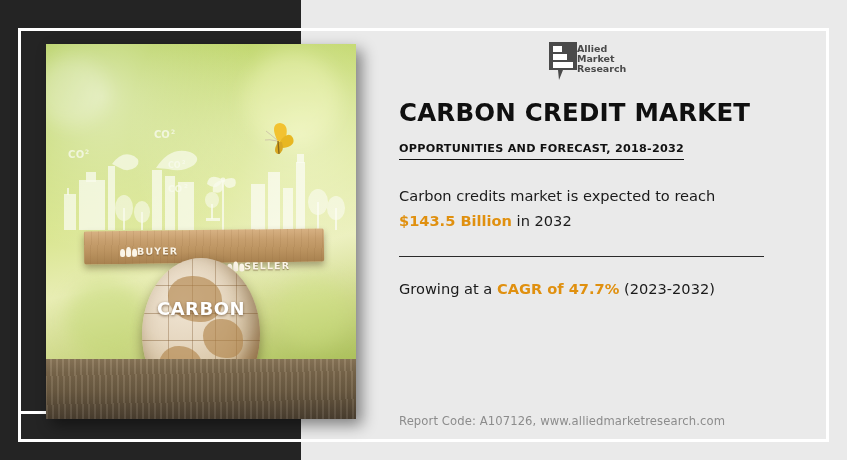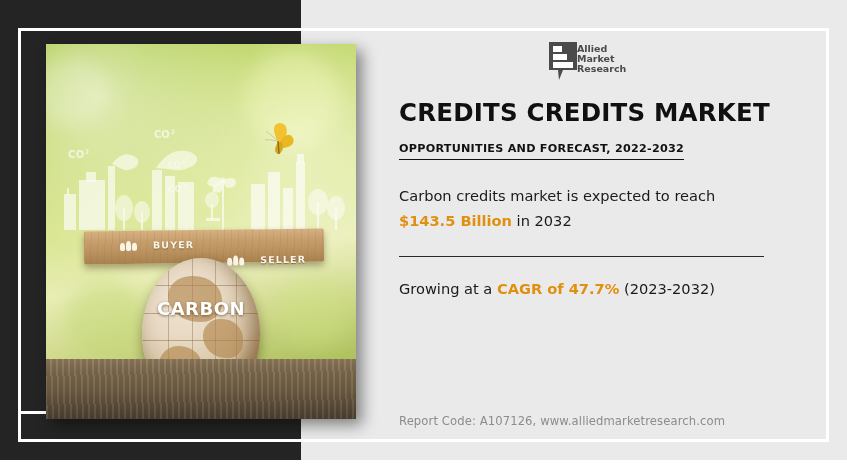--- a/index.html
+++ b/index.html
@@ -84,22 +84,22 @@
     background:linear-gradient(180deg,#d7b183 0%,#c79f6e 30%,#bb9360 62%,#a8814f 100%);
     border-radius:2px;
     box-shadow:0 4px 7px rgba(60,40,15,0.38);
     transform:rotate(-0.7deg);
   }
   .plank-grain{
     position:absolute;left:0;top:0;width:100%;height:100%;
     background:repeating-linear-gradient(92deg, rgba(140,100,55,0.13) 0px, rgba(140,100,55,0.13) 1px, rgba(0,0,0,0) 1px, rgba(0,0,0,0) 7px);
   }
   .plank-label{
-    position:absolute;top:9px;
-    display:flex;align-items:center;gap:16px;
+    position:absolute;top:15px;
+    display:flex;align-items:center;gap:0;
     color:#fbf5e8;
     font-size:9.5px;font-weight:700;letter-spacing:1.1px;
     text-shadow:0 1px 1px rgba(90,60,25,.55);
   }
   .plank-label.buyer{left:36px;}
   .plank-label.seller{left:143px;margin-top:16px;}
   .people{display:inline-block;width:17px;height:11px;position:relative;}
   .people i{position:absolute;background:#fbf5e8;border-radius:50% 50% 2px 2px;}
 
   
@@ -348,22 +348,22 @@
           <rect x="6" y="14" width="14" height="6" fill="#ffffff"></rect>
           <rect x="6" y="22" width="20" height="6" fill="#ffffff"></rect>
           <rect x="16" y="6" width="12" height="6" fill="#4a4a4a"></rect>
           <text x="30" y="12" font-family="DejaVu Sans, sans-serif" font-size="9.5" font-weight="700" fill="#4a4a4a">Allied</text>
           <text x="30" y="22" font-family="DejaVu Sans, sans-serif" font-size="9.5" font-weight="700" fill="#4a4a4a">Market</text>
           <text x="30" y="32" font-family="DejaVu Sans, sans-serif" font-size="9.5" font-weight="700" fill="#4a4a4a">Research</text>
         </svg>
       </div>
     </div>
 
-    <h1 class="title">CREDITS CREDITS MARKET</h1>
-    <div><span class="subtitle">OPPORTUNITIES AND FORECAST, 2022-2032</span></div>
+    <h1 class="title">CARBON CREDIT MARKET</h1>
+    <div><span class="subtitle">OPPORTUNITIES AND FORECAST, 2018-2032</span></div>
 
     <div class="body-block">
       <div class="body-line">
         <span>Carbon credits market is expected to reach</span>
       </div>
       <div class="body-line">
         <span class="accent">$143.5 Billion</span><span> in 2032</span>
       </div>
 
       <div class="divider"></div>

